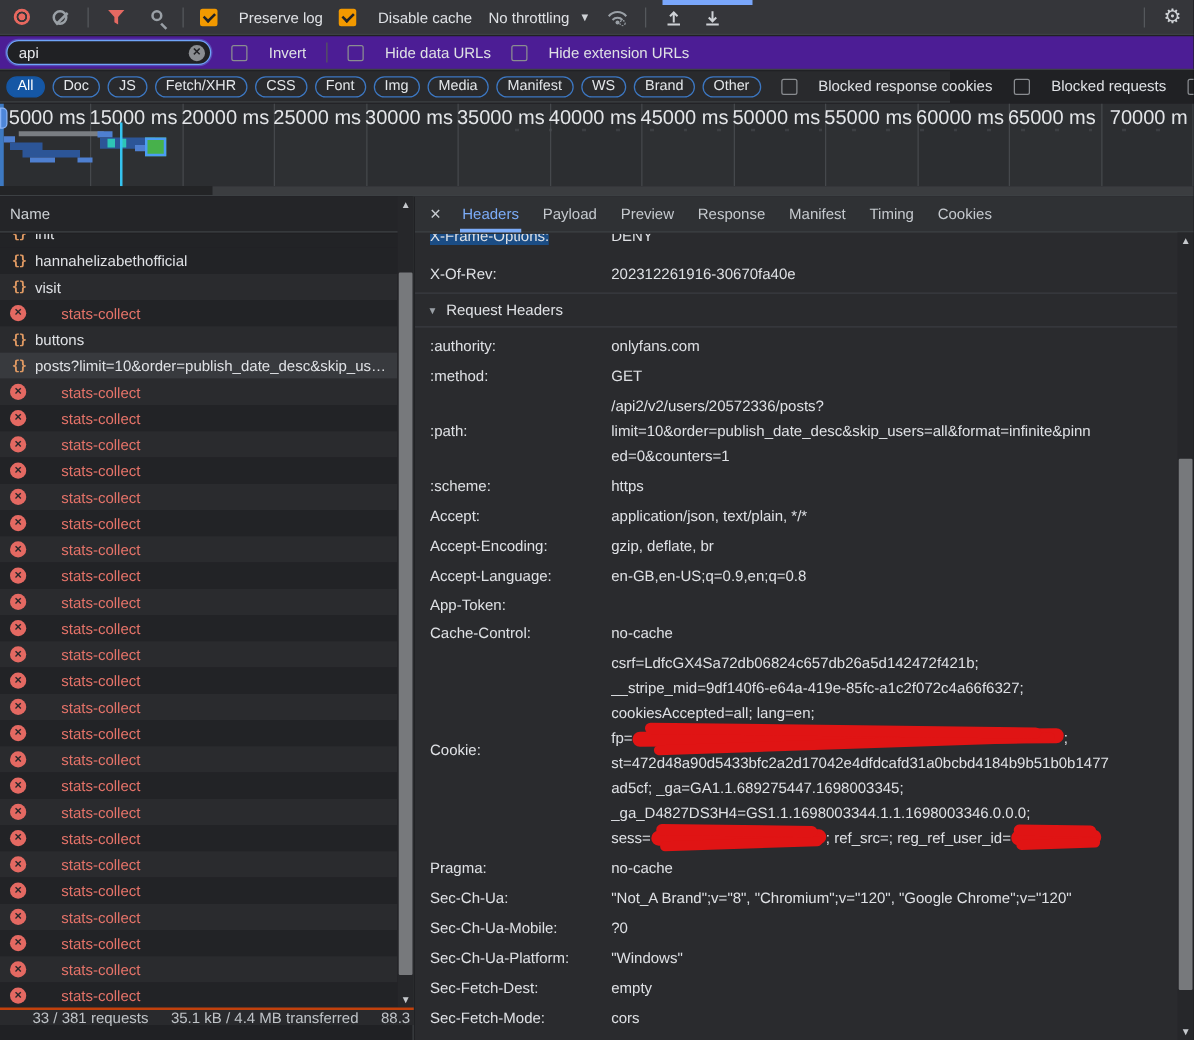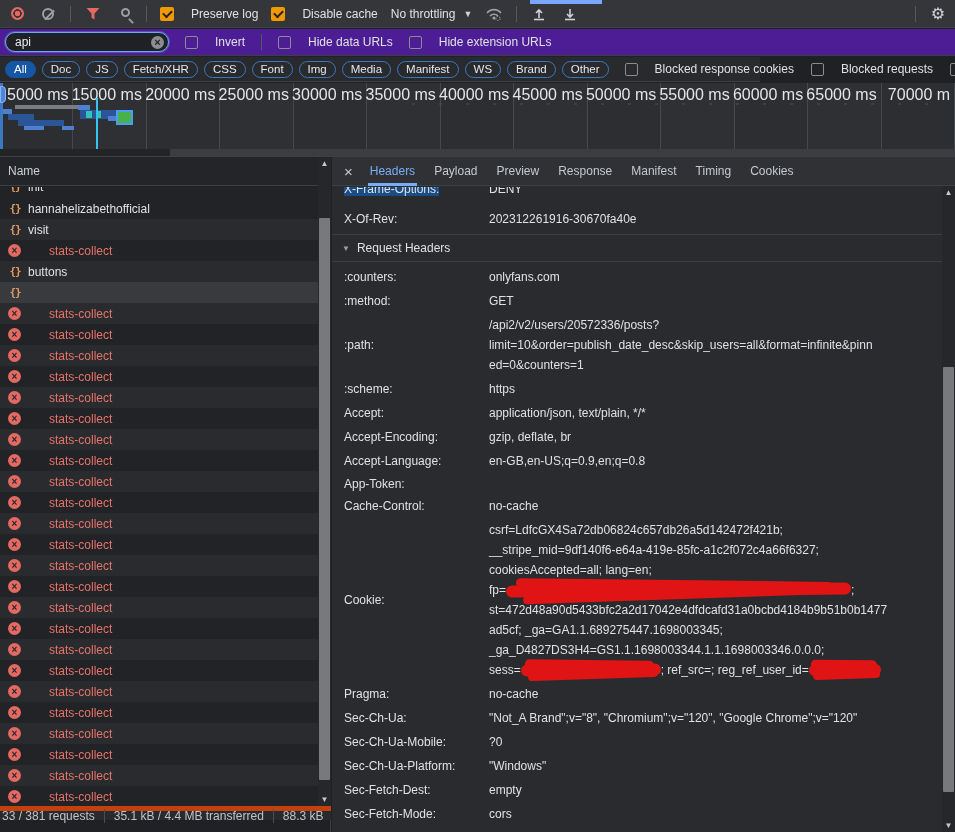--- a/index.html
+++ b/index.html
@@ -80,22 +80,22 @@
   .ric.json{color:#e09a63;font-family:"DejaVu Sans Mono",monospace;font-size:11px;font-weight:bold;letter-spacing:-1px;}
   .ric.err{width:13px;height:13px;border-radius:50%;background:#e46962;color:#26282b;font-weight:bold;
     font-size:10px;line-height:13px;}
   
   .vscroll{position:absolute;width:13px;background:#26272a;}
   .vs-arrow{position:absolute;left:0;width:13px;height:13px;color:#c6c9cd;font-size:8px;line-height:13px;text-align:center;cursor:pointer;}
   .vs-thumb{position:absolute;left:1px;width:11px;background:#77797c;border-radius:1px;cursor:pointer;}
   .left-scroll{left:318px;top:0;height:649px;}
   .right-scroll{right:0;top:29px;height:646px;}
   
-  .statusbar{position:absolute;left:0;top:649px;width:331px;height:14px;background:#292a2d;border-top:5px solid #c2410c;
-    display:flex;align-items:center;padding-left:2px;color:#bfc3c7;}
+  .statusbar{position:absolute;left:0;top:649px;width:331px;height:14px;background:#292a2d;border-top:2px solid #c2410c;
+    display:flex;align-items:center;padding-left:26px;color:#bfc3c7;}
   .statusbar .ssep{width:1px;height:14px;background:#4a4d50;margin:0 9px;}
   .statusbar span{white-space:nowrap;}
   
   .right{position:absolute;left:332px;top:0;width:623px;height:675px;background:#2a2b2e;}
   .tabbar{height:29px;background:#2f3134;border-bottom:1px solid #3c4043;display:flex;align-items:center;
     padding-left:12px;gap:19px;}
   .closex{color:#c7cbd0;font-size:15px;cursor:pointer;margin-right:-2px;}
   .tab{color:#c5c9ce;cursor:pointer;position:relative;height:29px;line-height:28px;}
   .tab.on{color:#7cacf8;}
   .tab.on::after{content:"";position:absolute;left:-2px;right:-2px;bottom:0;height:3px;background:#7cacf8;}
@@ -324,20 +324,21 @@
           <div class="req-row failed">
             <span class="ric err">×</span>
             <span class="rlabel">stats-collect</span>
           </div>
           <div class="req-row">
             <span class="ric json">{}</span>
             <span class="rlabel">buttons</span>
           </div>
           <div class="req-row sel">
             <span class="ric json">{}</span>
+            <span class="rlabel">posts?limit=10&amp;order=publish_date_desc&amp;skip_user...</span>
           </div>
           <div class="req-row failed">
             <span class="ric err">×</span>
             <span class="rlabel">stats-collect</span>
           </div>
           <div class="req-row failed">
             <span class="ric err">×</span>
             <span class="rlabel">stats-collect</span>
           </div>
           <div class="req-row failed">
@@ -467,21 +468,21 @@
             <div class="k">X-Of-Rev:</div>
             <div class="v">202312261916-30670fa40e</div>
           </div>
           <div class="spacer-line"></div>
           <div class="sect">
             <span class="tri">▼</span>
             <span>Request Headers</span>
           </div>
           <div class="hdr-block">
             <div class="kv">
-              <div class="k">:counters:</div>
+              <div class="k">:authority:</div>
               <div class="v">
                 <div class="line">onlyfans.com</div>
               </div>
             </div>
             <div class="kv">
               <div class="k">:method:</div>
               <div class="v">
                 <div class="line">GET</div>
               </div>
             </div>

